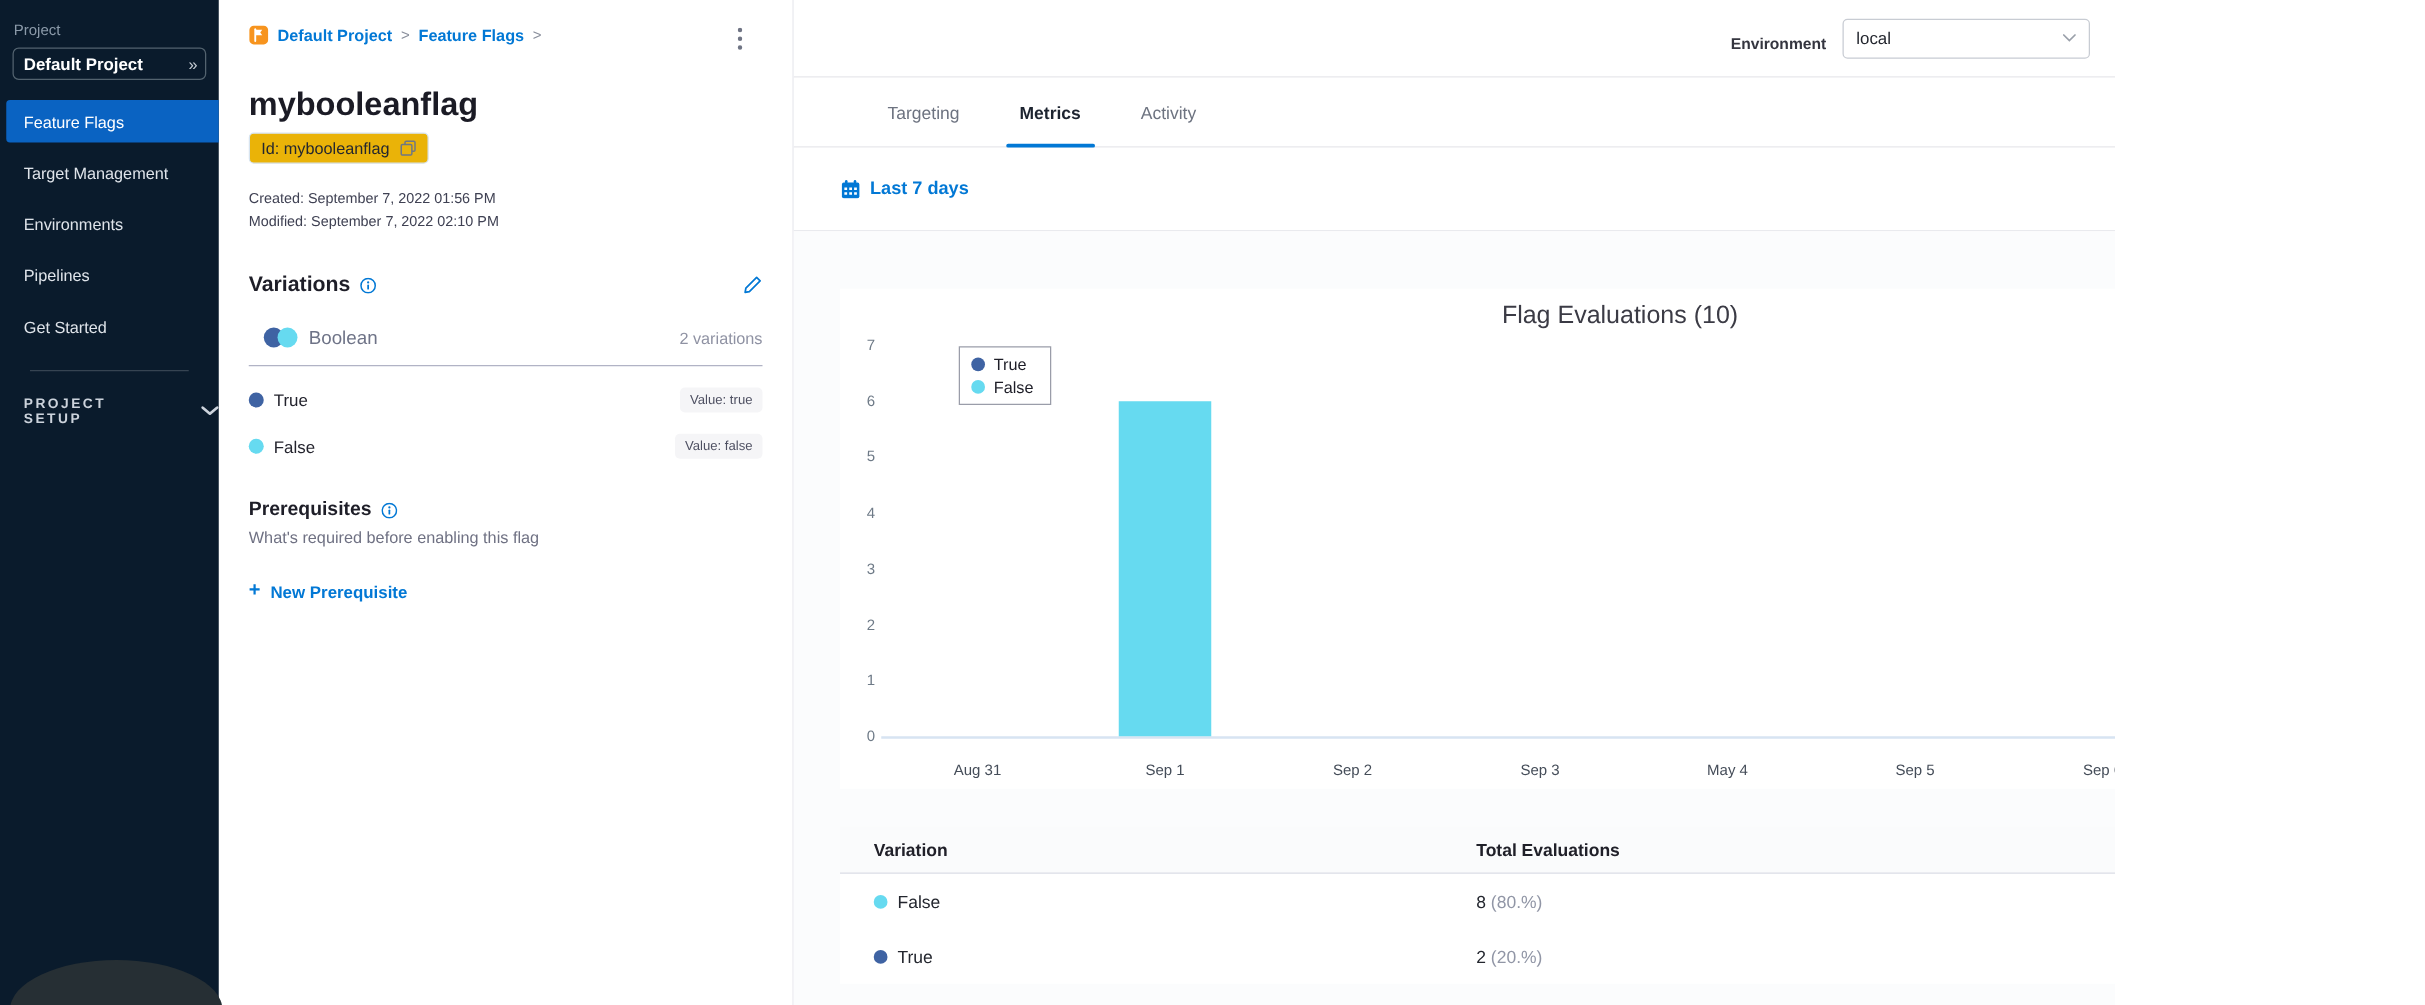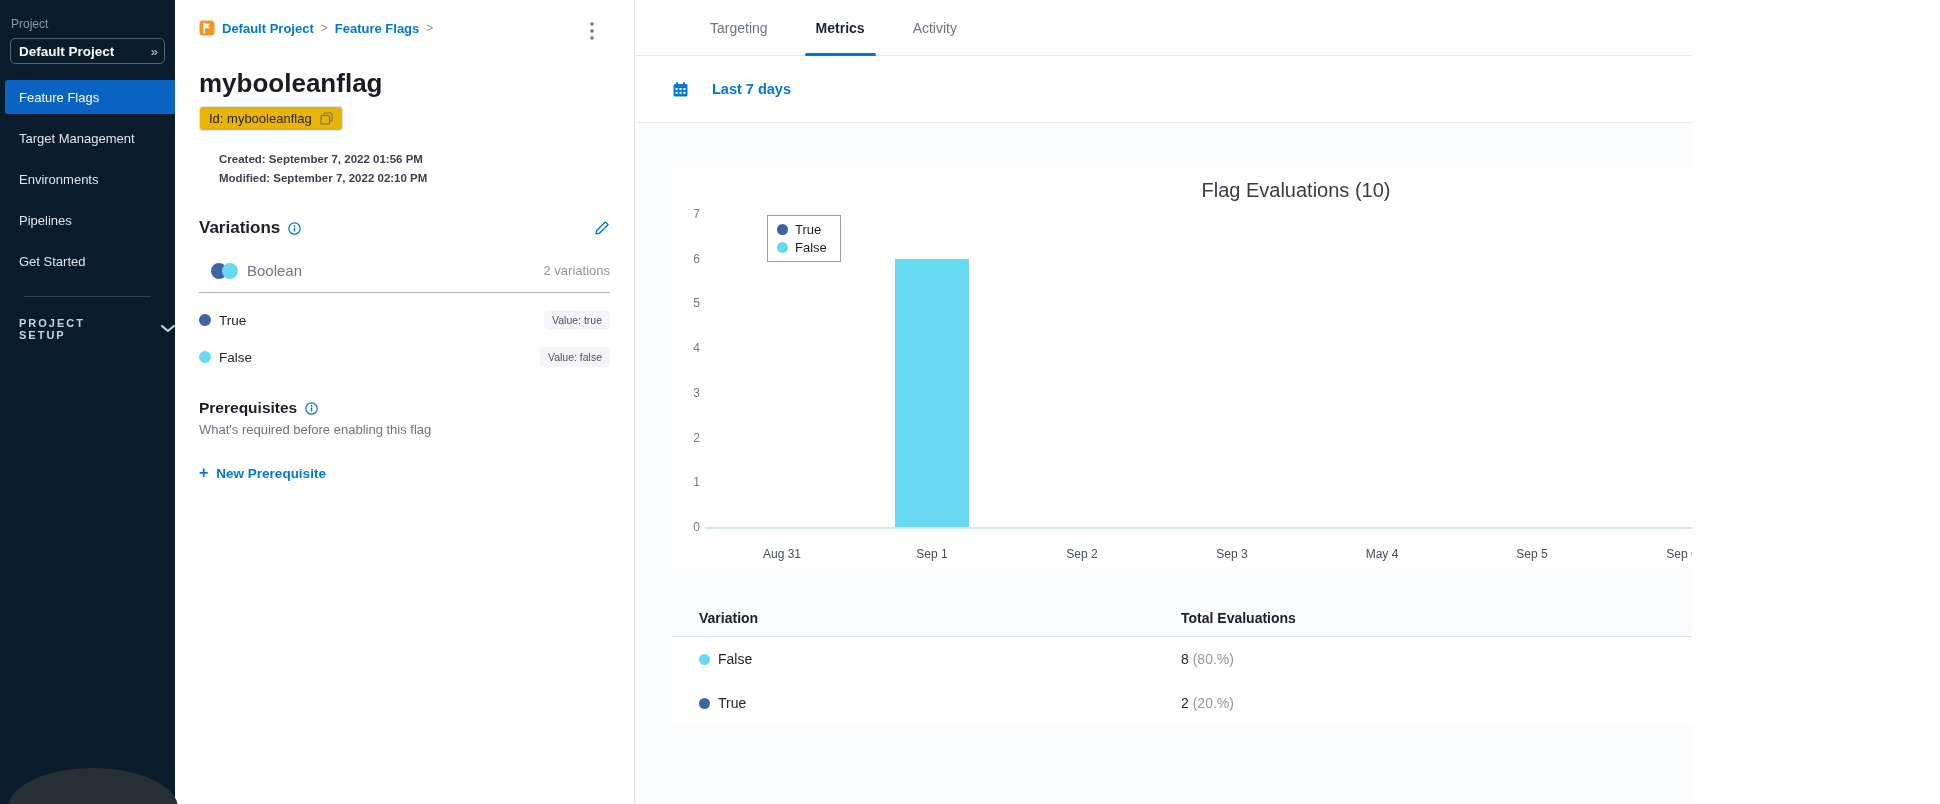--- a/index.html
+++ b/index.html
@@ -29,30 +29,30 @@
             padding:20px 24px 0 24px; }
   .crumb-row { display:flex; justify-content:space-between; align-items:flex-start; }
   .crumbs { display:flex; align-items:center; gap:7px; }
   .crumb-link { font-size:13px; font-weight:600; color:#0278d5; cursor:pointer; }
   .crumb-sep { font-size:12px; color:#8a8f9c; }
   .kebab { margin-right:16px; cursor:pointer; padding-top:2px; }
   .flag-title { margin-top:28px; font-size:26px; font-weight:700; color:#1b1b25; }
   .id-chip { margin-top:7px; display:inline-flex; align-items:center; gap:8px; background:#eab308;
              border:1px solid #d7e4f0; border-radius:4px; padding:4px 9px; cursor:pointer; }
   .id-chip span { font-size:13px; color:#24272f; }
-  .meta { font-size:11.5px; font-weight:700; color:#3f4153;margin-left:20px; }
+  .meta { font-size:11.5px; font-weight:400; color:#3f4153; }
   .meta.created { margin-top:22px; }
   .meta.modified { margin-top:7px; }
   .sec-head-row { margin-top:34px; display:flex; justify-content:space-between; align-items:center;gap:48px; }
   .sec-head { display:flex; align-items:center; gap:8px; }
   .sec-head h2 { font-size:17px; font-weight:700; color:#1e1e28; }
   .pencil { cursor:pointer; }
   .bool-row { margin-top:24px; padding-bottom:13px; border-bottom:1px solid #b1b3c5;
               display:flex; justify-content:space-between; align-items:center; }
-  .bool-left { display:flex; align-items:flex-end; gap:9px;padding-left:12px; }
+  .bool-left { display:flex; align-items:flex-start; gap:9px;padding-left:12px; }
   .dc { display:flex; }
   .dc i { width:16px; height:16px; border-radius:50%; display:block; }
   .dc i + i { margin-left:-5px; }
   .bool-label { font-size:15px; color:#6e7387; }
   .var-count { font-size:13px; color:#8f92a3; }
   .var-item { margin-top:17px; display:flex; justify-content:space-between; align-items:center; }
   .var-name { display:flex; align-items:center; gap:8px; font-size:13.5px; color:#23232d; }
   .dot { width:12px; height:12px; border-radius:50%; display:inline-block; }
   .pill { background:#f5f5f7; border-radius:4px; padding:4px 8px; font-size:10.5px; color:#4e5062; }
   .prereq-head-row { margin-top:32px; display:flex; align-items:center; gap:8px; }
@@ -72,21 +72,21 @@
   .env-select span { font-size:13.5px; color:#23262e; }
   .tabbar { height:56px; flex:none; border-bottom:1px solid #e7e8ec; display:flex;
             align-items:stretch; gap:26px; padding-left:64px; }
   .tab { display:flex; align-items:center; padding:0 11px; font-size:14px; color:#6d7380;
          position:relative; cursor:pointer; }
   .tab.active { color:#1d2430; font-weight:700; }
   .tab.active::after { content:""; position:absolute; left:0; right:0; bottom:-1px; height:3px;
                        border-radius:2px; background:#0278d5; }
   .datebar { height:67px; flex:none; border-bottom:1px solid #e9eaee; display:flex;
              align-items:center; gap:8px; padding-left:38px; }
-  .datebar span { font-size:14.5px; font-weight:700; color:#0278d5; cursor:pointer;margin-left:16px; }
+  .datebar span { font-size:14.5px; font-weight:700; color:#0278d5; cursor:pointer; }
   .content { flex:1; background:#fbfcfd; padding:46px 20px 0 37px; overflow:hidden; }
 
   
   .chart-card { width:1248px; height:400px; background:#fff; position:relative; margin-bottom:30px; }
   .chart-title { position:absolute; top:10px; left:0; right:0; text-align:center;
                  font-size:20px; color:#3b3b45; }
   .legend { position:absolute; left:95px; top:46px; background:#fff; border:1px solid #9a9da9;
             padding:6px 13px 6px 9px; display:flex; flex-direction:column; gap:3px; }
   .legend-item { display:flex; align-items:center; gap:7px; font-size:13px; color:#1d1d27; }
   .legend-item .dot { width:11px; height:11px; }
@@ -231,20 +231,29 @@
     </div>
     <div class="prereq-sub">What's required before enabling this flag</div>
     <div class="new-prereq">
       <span class="plus">+</span>
       <span>New Prerequisite</span>
     </div>
   </section>
 
   <section class="main">
 
+    <div class="env-band">
+      <span class="env-label">Environment</span>
+      <div class="env-select">
+        <span>local</span>
+        <svg width="11" height="7" viewBox="0 0 11 7">
+            <path d="M1 1l4.5 4.5L10 1" fill="none" stroke="#9aa0aa" stroke-width="1.4" stroke-linecap="round"></path>
+          </svg>
+      </div>
+    </div>
 
     <div class="tabbar">
       <div class="tab">
           <span>Targeting</span>
         </div>
       <div class="tab active">
           <span>Metrics</span>
         </div>
       <div class="tab">
           <span>Activity</span>

